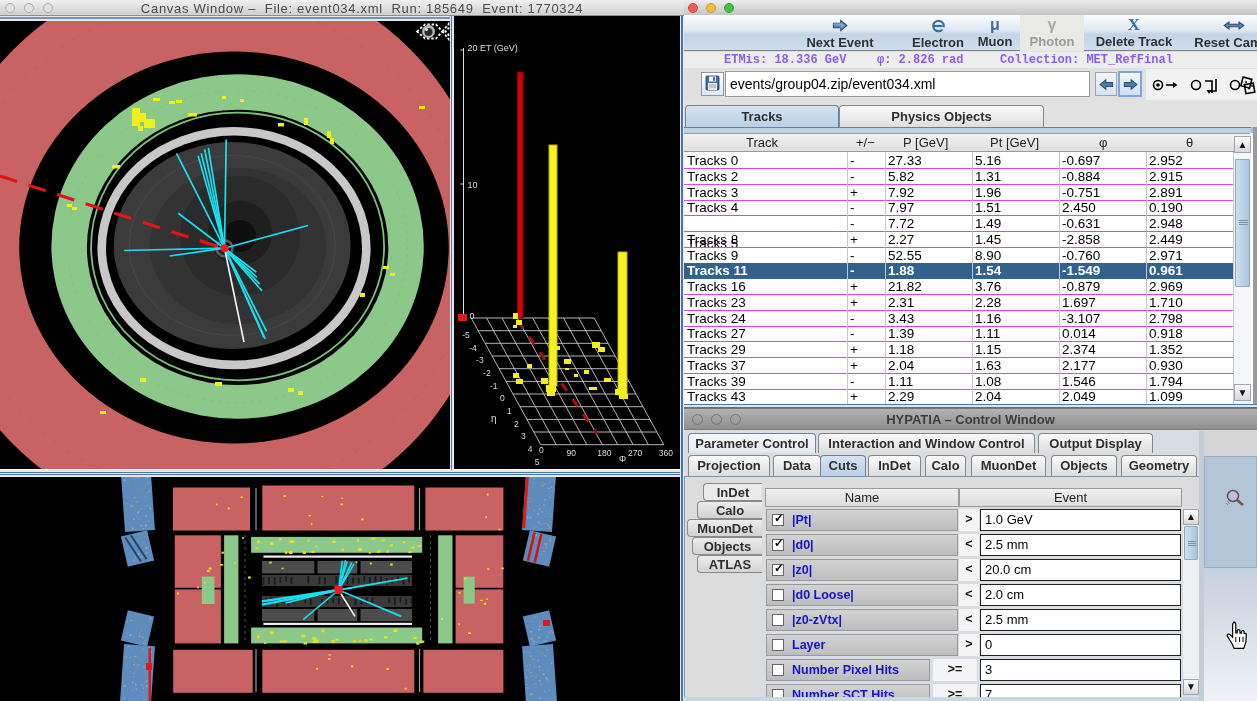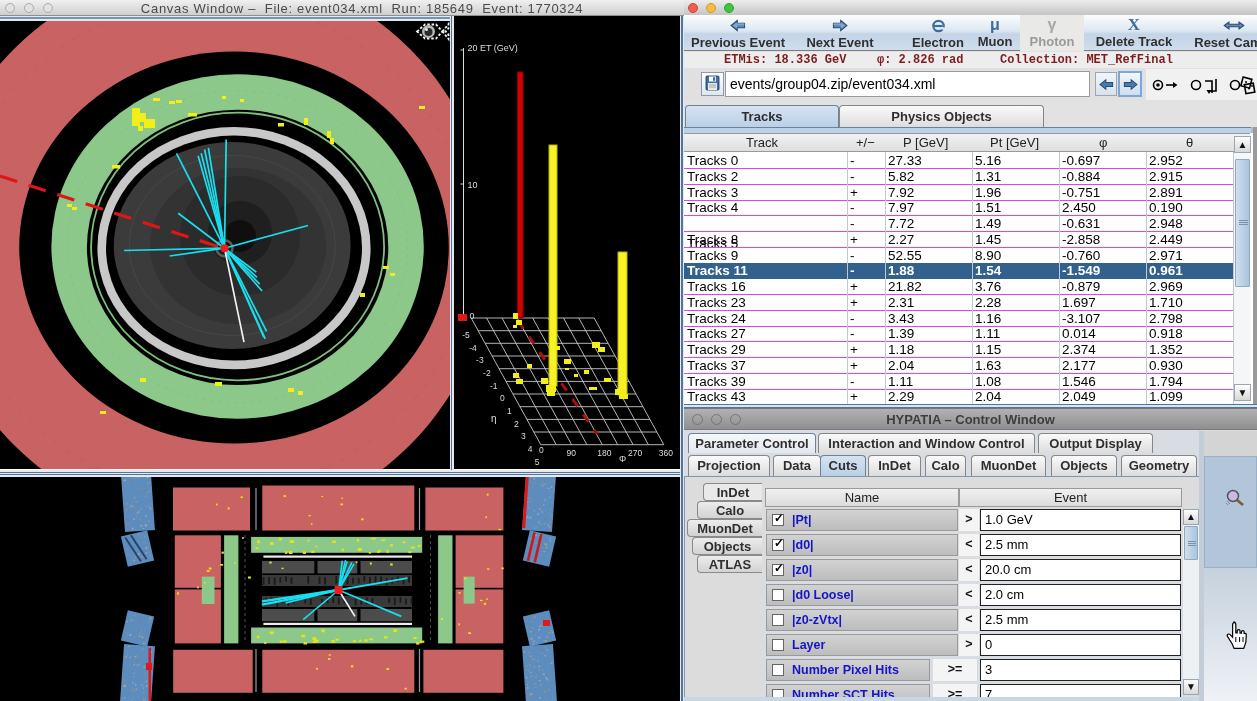--- a/index.html
+++ b/index.html
@@ -16,21 +16,21 @@
 
 #tmw { left:684px; top:0; width:573px; height:407px; background:#e2e2e2; }
 #tm-toolbar { left:684px; top:15px; width:573px; height:36px;
   background:linear-gradient(#fdfdfd 0%, #dce7f2 45%, #c3d4e6 55%, #cfdeee 100%);
   border-bottom:1px solid #7e7e7e; }
 .tbtn { position:absolute; top:0; height:36px; text-align:center; color:#2f2f2f; }
 .tbtn .ic { display:block; height:19px; font-size:15px; font-weight:bold; color:#3c6d9e; line-height:19px;}
 .tbtn .ic2 { display:block; height:19px; margin:1px auto 0; }
 .tbtn .lb { display:block; font-size:13px; font-weight:bold; line-height:15px; white-space:nowrap;}
 #etmis { left:684px; top:52px; width:573px; height:16px; background:#ededed;
-  font-family:"Liberation Mono", monospace; font-size:12px; font-weight:bold; color:#7f1d1d;padding-left:7px; }
+  font-family:"Liberation Mono", monospace; font-size:12px; font-weight:bold; color:#8b5cf6;padding-left:7px; }
 #pathrow { left:684px; top:68px; width:573px; height:33px; background:#e0e0e0; }
 #tm-tabs { left:684px; top:101px; width:573px; height:27px; background:#e2e2e2;}
 
 #tm-table { left:684px; top:133px; width:569px; height:272px; background:#fff; overflow:hidden;}
 .thead { position:absolute; left:0; top:0; width:566px; height:19px; background:linear-gradient(#f2f2f2,#dedede);
   border-top:1px solid #9a9a9a; border-bottom:1px solid #9a9a9a; font-size:13px; color:#222;}
 .thead span { position:absolute; top:1px; }
 .trow { position:absolute; width:549px; height:16px; font-size:13.5px; color:#000;
   border-bottom:1px solid #d946ef; }
 .trow span { position:absolute; top:0px; line-height:15px;}
@@ -742,27 +742,20 @@
       <rect x="269.3" y="84.6" width="2.4" height="1.9" fill="#e8e414"></rect>
     </svg></div>
 
 <div class="abs" id="tmw"></div>
 <div class="titlebar abs" style="left:684px;top:0;width:573px;background:linear-gradient(#ededed,#c4c4c4);border-bottom:1px solid #6f6f6f;">
   <div class="tl" style="left:4px;background:#f35d51;border:1px solid #ca4437;"></div>
   <div class="tl" style="left:22px;background:#f6bd41;border:1px solid #cf9a2d;"></div>
   <div class="tl" style="left:40px;background:#3fc63e;border:1px solid #2fa32c;"></div>
 </div>
 <div class="abs" id="tm-toolbar">
-  <div class="tbtn" style="left:0px;width:108px;">
-      <svg class="ic2" width="16" height="14" viewBox="0 0 22 17">
-        <path d="M10 1.5 L10 5.5 H20 V11.5 H10 V15.5 L1.5 8.5 Z" fill="#5c88bb" stroke="#2c4b6e" stroke-width="1.5"></path>
-        <path d="M10 5.5 H20 V8 H10 V13 L4 8.5 10 4 Z" fill="#8fb4d9" opacity="0.7"></path>
-      </svg>
-      <span class="lb">Previous Event</span>
-    </div>
   <div class="tbtn" style="left:111px;width:90px;">
       <svg class="ic2" width="16" height="14" viewBox="0 0 22 17">
         <path d="M12 1.5 L12 5.5 H2 V11.5 H12 V15.5 L20.5 8.5 Z" fill="#5c88bb" stroke="#2c4b6e" stroke-width="1.5"></path>
         <path d="M12 5.5 H2 V8 H12 V13 L18 8.5 12 4 Z" fill="#8fb4d9" opacity="0.7"></path>
       </svg>
       <span class="lb">Next Event</span>
     </div>
   <div class="tbtn" style="left:221px;width:66px;">
       <svg class="ic2" width="15" height="15" viewBox="0 0 15 15">
         <circle cx="7.5" cy="8" r="5.2" fill="none" stroke="#3c6d9e" stroke-width="2.2"></circle>

